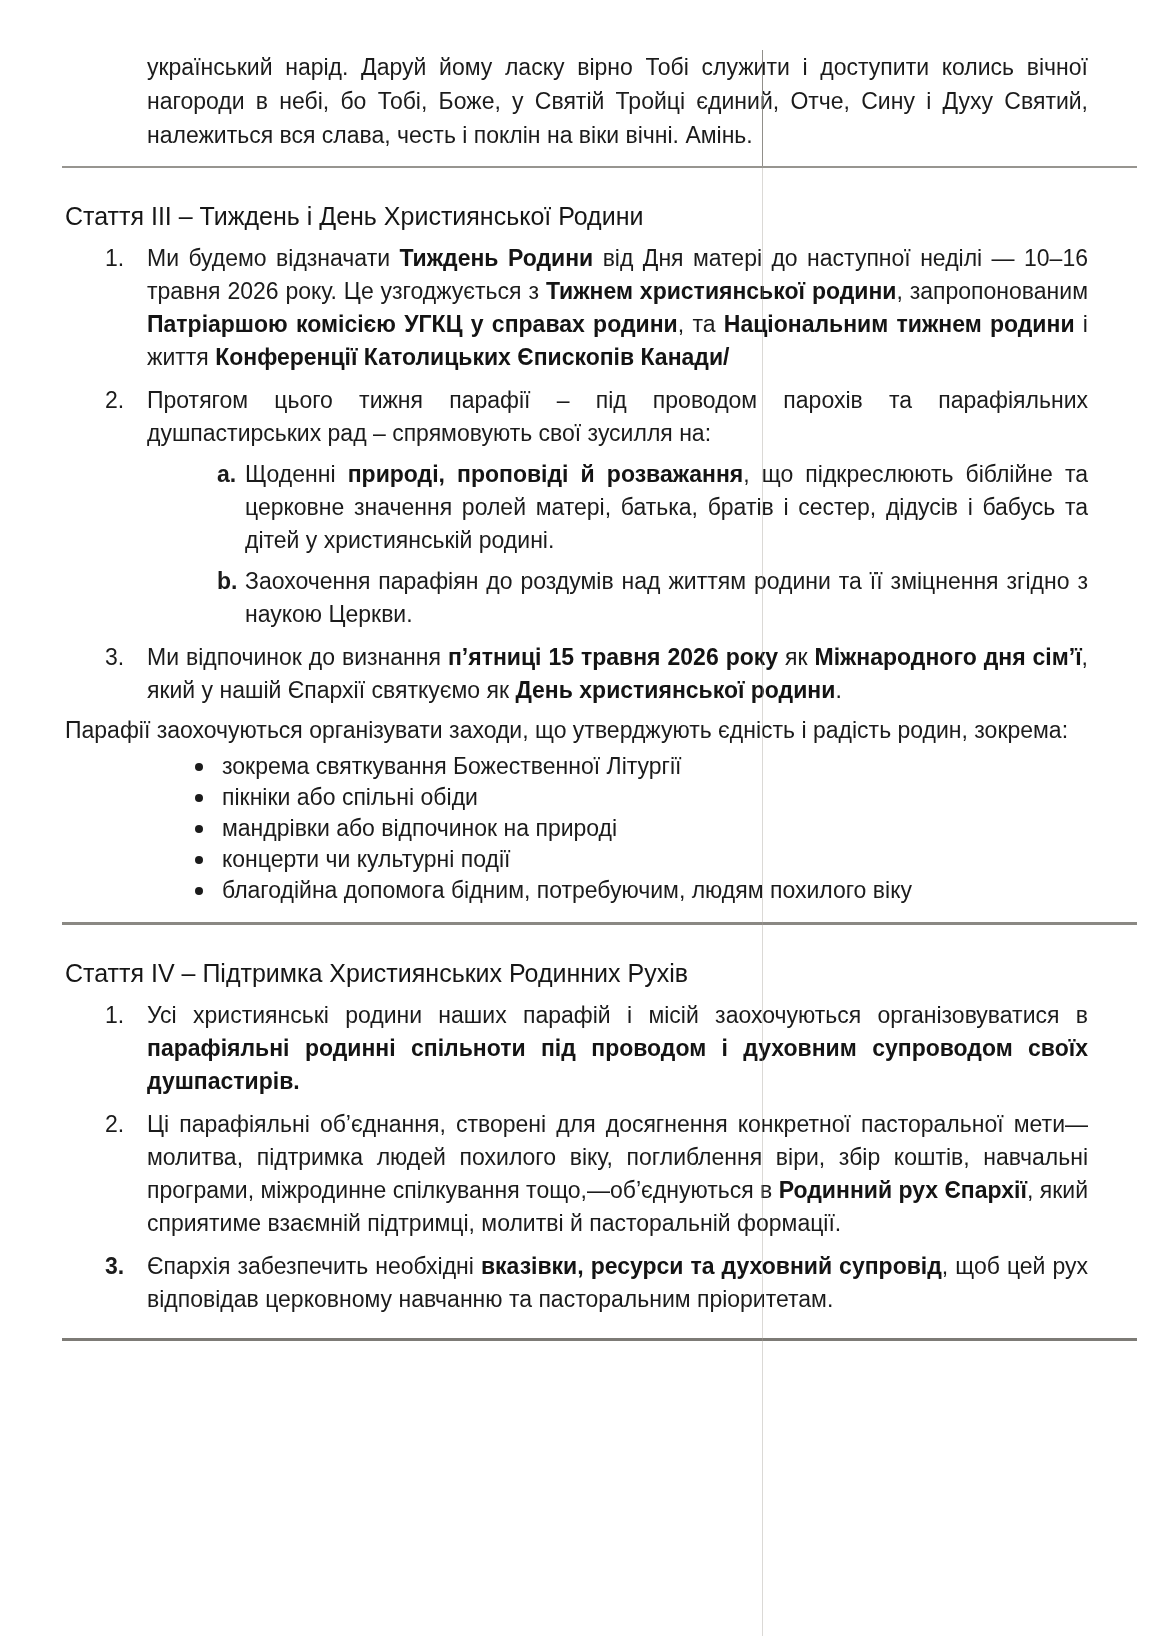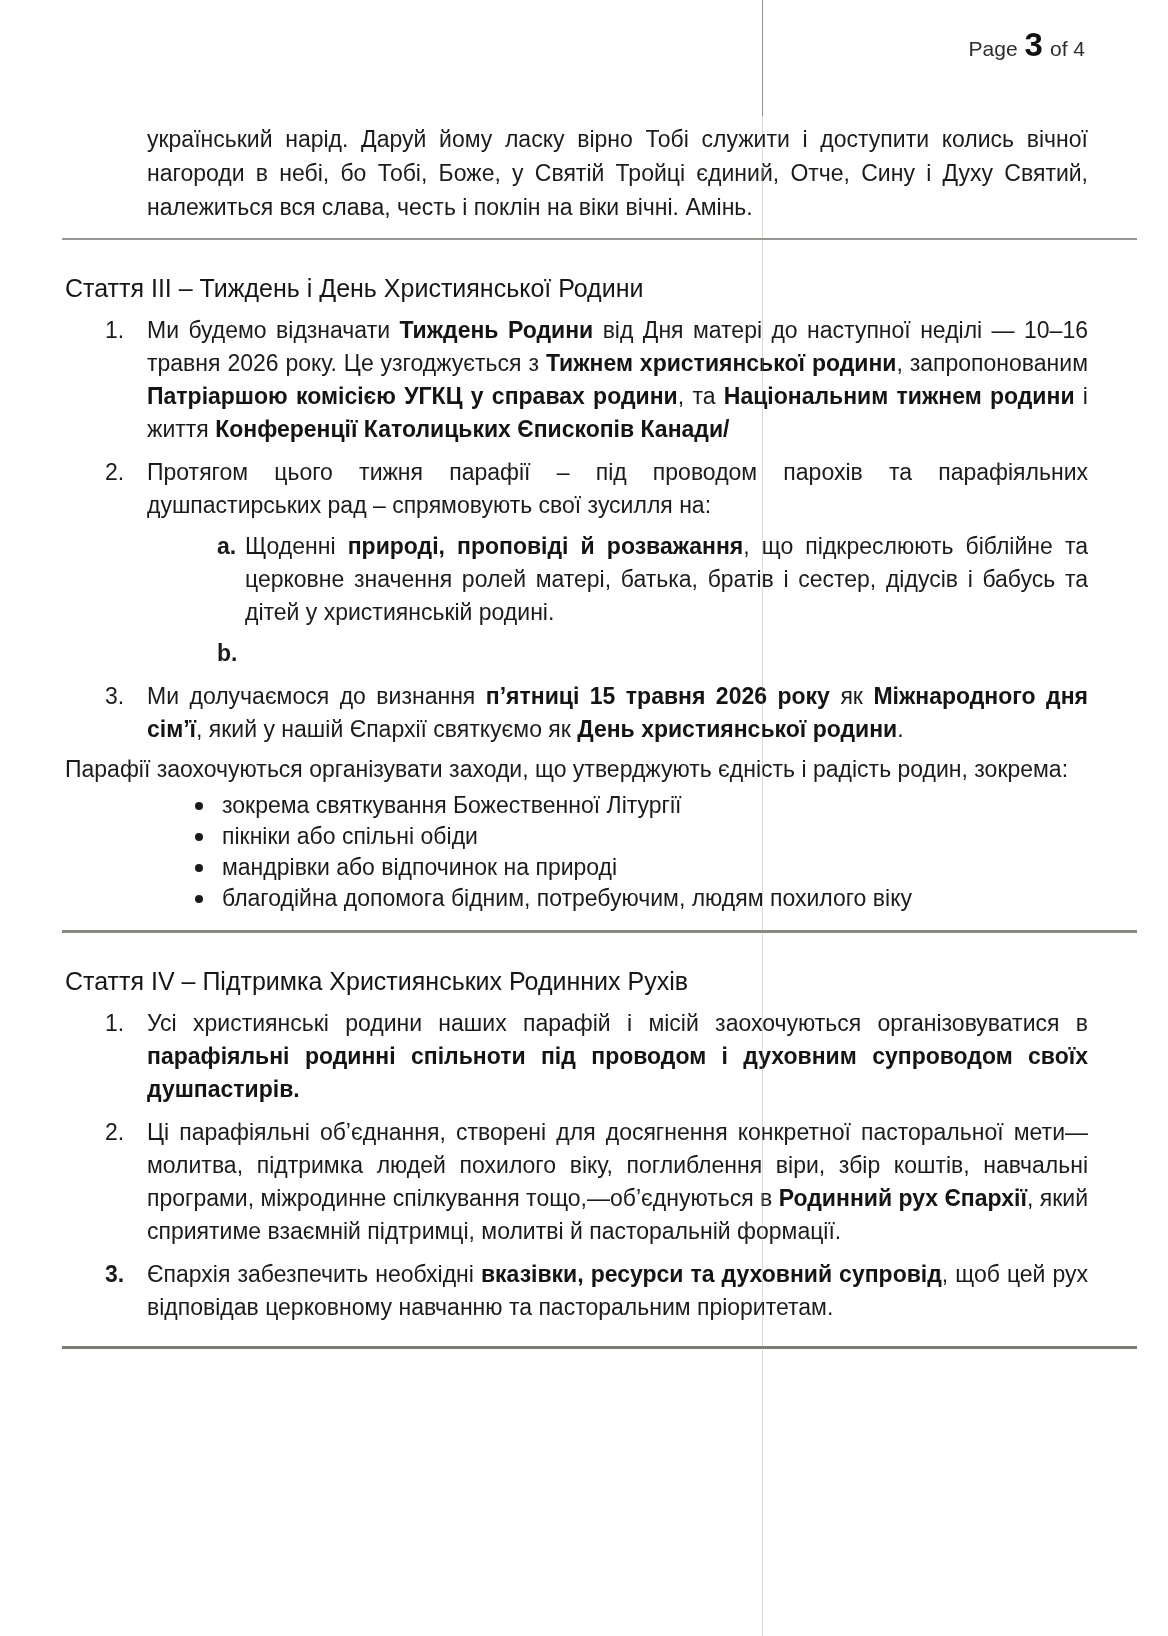--- a/index.html
+++ b/index.html
@@ -59,23 +59,20 @@
   }
   b{font-weight:700;color:#141414;}
 </style>
 </head>
 <body>
 
 <div class="page">
   <div class="scan-line"></div>
   <div class="scan-line-top"></div>
 
-  <header class="page-header">
-    <span class="pg-label">Page</span><span class="pg-num">3</span><span class="pg-of">of 4</span>
-  </header>
 
   <main class="content">
 
     <p class="intro"><span>український нарід. Даруй йому ласку вірно Тобі служити і доступити колись вічної нагороди в небі, бо Тобі, Боже, у Святій Тройці єдиний, Отче, Сину і Духу Святий, належиться вся слава, честь і поклін на віки вічні. Амінь.</span></p>
 
     <div class="rule rule-1"></div>
 
     <h2 class="section-heading">Стаття III – Тиждень і День Християнської Родини</h2>
 
     <div class="num-item">
@@ -88,33 +85,35 @@
       <span class="item-text"><span>Протягом цього тижня парафії – під проводом парохів та парафіяльних душпастирських рад – спрямовують свої зусилля на:</span></span>
     </div>
 
     <div class="sub-item">
       <span class="marker">a.</span>
       <span class="item-text"><span>Щоденні </span><b>природі, проповіді й розважання</b><span>, що підкреслюють біблійне та церковне значення ролей матері, батька, братів і сестер, дідусів і бабусь та дітей у християнській родині.</span></span>
     </div>
 
     <div class="sub-item">
       <span class="marker">b.</span>
+      <span class="item-text"><span>Заохочення парафіян до роздумів над життям родини та її зміцнення згідно з наукою Церкви.</span></span>
     </div>
 
     <div class="num-item">
       <span class="marker">3.</span>
-      <span class="item-text"><span>Ми долучаємося до визнання </span><b>п’ятниці 15 травня 2026 року</b><span> як </span><b>Міжнародного дня сім’ї</b><span>, який у нашій Єпархії святкуємо як </span><b>День християнської родини</b><span>.</span></span>
+      <span class="item-text"><span>Ми відпочинок до визнання </span><b>п’ятниці 15 травня 2026 року</b><span> як </span><b>Міжнародного дня сім’ї</b><span>, який у нашій Єпархії святкуємо як </span><b>День християнської родини</b><span>.</span></span>
     </div>
 
     <p class="plain-par"><span>Парафії заохочуються організувати заходи, що утверджують єдність і радість родин, зокрема:</span></p>
 
     <ul class="bullets">
         <li>зокрема святкування Божественної Літургії</li>
         <li>пікніки або спільні обіди</li>
         <li>мандрівки або відпочинок на природі</li>
+        <li>концерти чи культурні події</li>
         <li>благодійна допомога бідним, потребуючим, людям похилого віку</li>
       </ul>
 
     <div class="rule rule-2"></div>
 
     <h2 class="section-heading">Стаття IV – Підтримка Християнських Родинних Рухів</h2>
 
     <div class="num-item">
       <span class="marker">1.</span>
       <span class="item-text"><span>Усі християнські родини наших парафій і місій заохочуються організовуватися в </span><b>парафіяльні родинні спільноти під проводом і духовним супроводом своїх душпастирів.</b></span>

